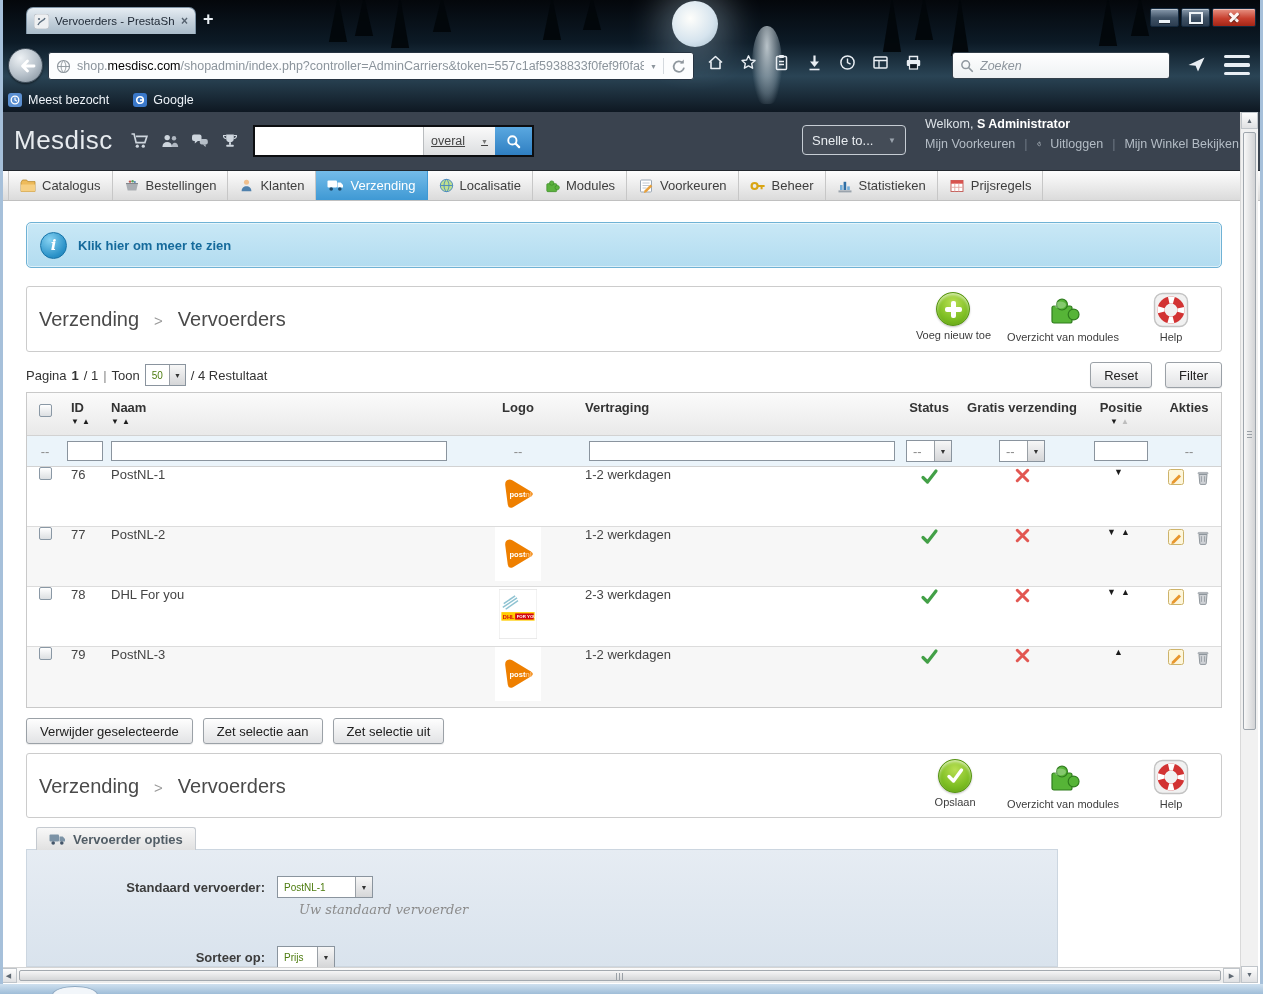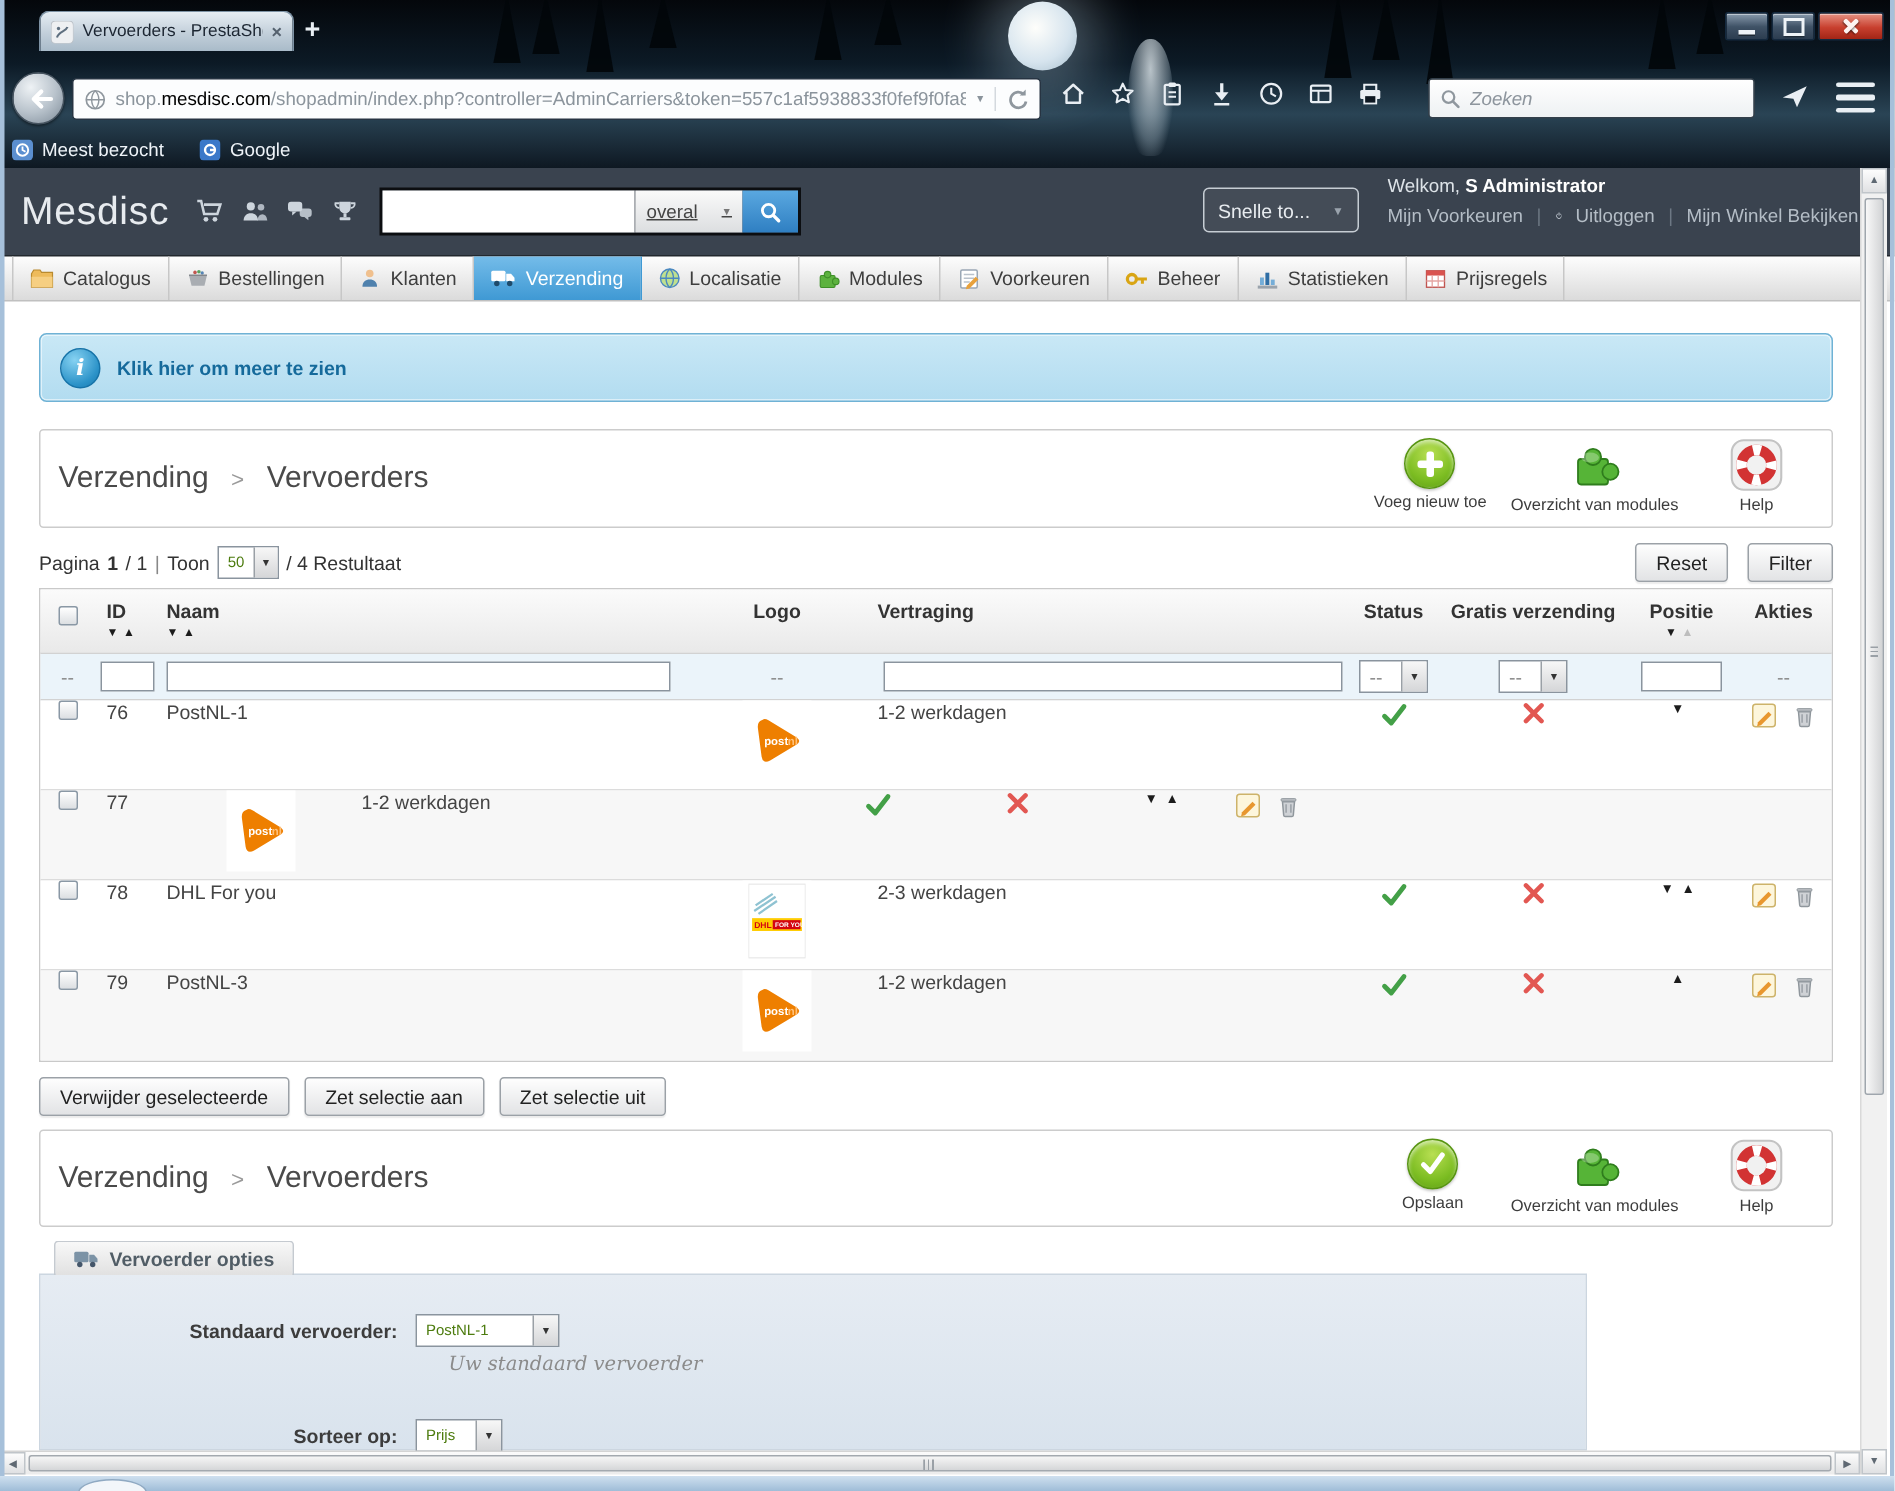--- a/index.html
+++ b/index.html
@@ -669,20 +669,21 @@
         <path d="M7.4 8.2 v5.6 M10.6 8.2 v5.6" stroke="#9aa0a6"></path>
       </svg>
     </div>
   </div>
 
   <div class="trow alt">
     <div class="fc c-cb">
         <span class="cb"></span>
       </div>
     <div class="c-id pl8">77</div>
+    <div class="c-name pl4">PostNL-2</div>
     <div class="c-logo">
       <div class="logo-box">
         <svg width="38" height="38" viewBox="0 0 40 40">
           <path d="M10 5 Q6 6 6.6 11 L9.2 31 Q10.2 36.4 15.2 33.6 L33.5 22.7 Q37.6 20 33.6 17.3 L14 5.4 Q11.4 4.1 10 5 Z" fill="#ee7f00"></path>
           <text x="11" y="23" font-size="8" font-weight="bold" fill="#ffffff" font-family="Liberation Sans,sans-serif">post</text>
           <text x="27.5" y="23" font-size="8" font-weight="bold" fill="#ffc07a" font-family="Liberation Sans,sans-serif">nl</text>
         </svg>
       </div>
     </div>
     <div class="c-delay">1-2 werkdagen</div>

